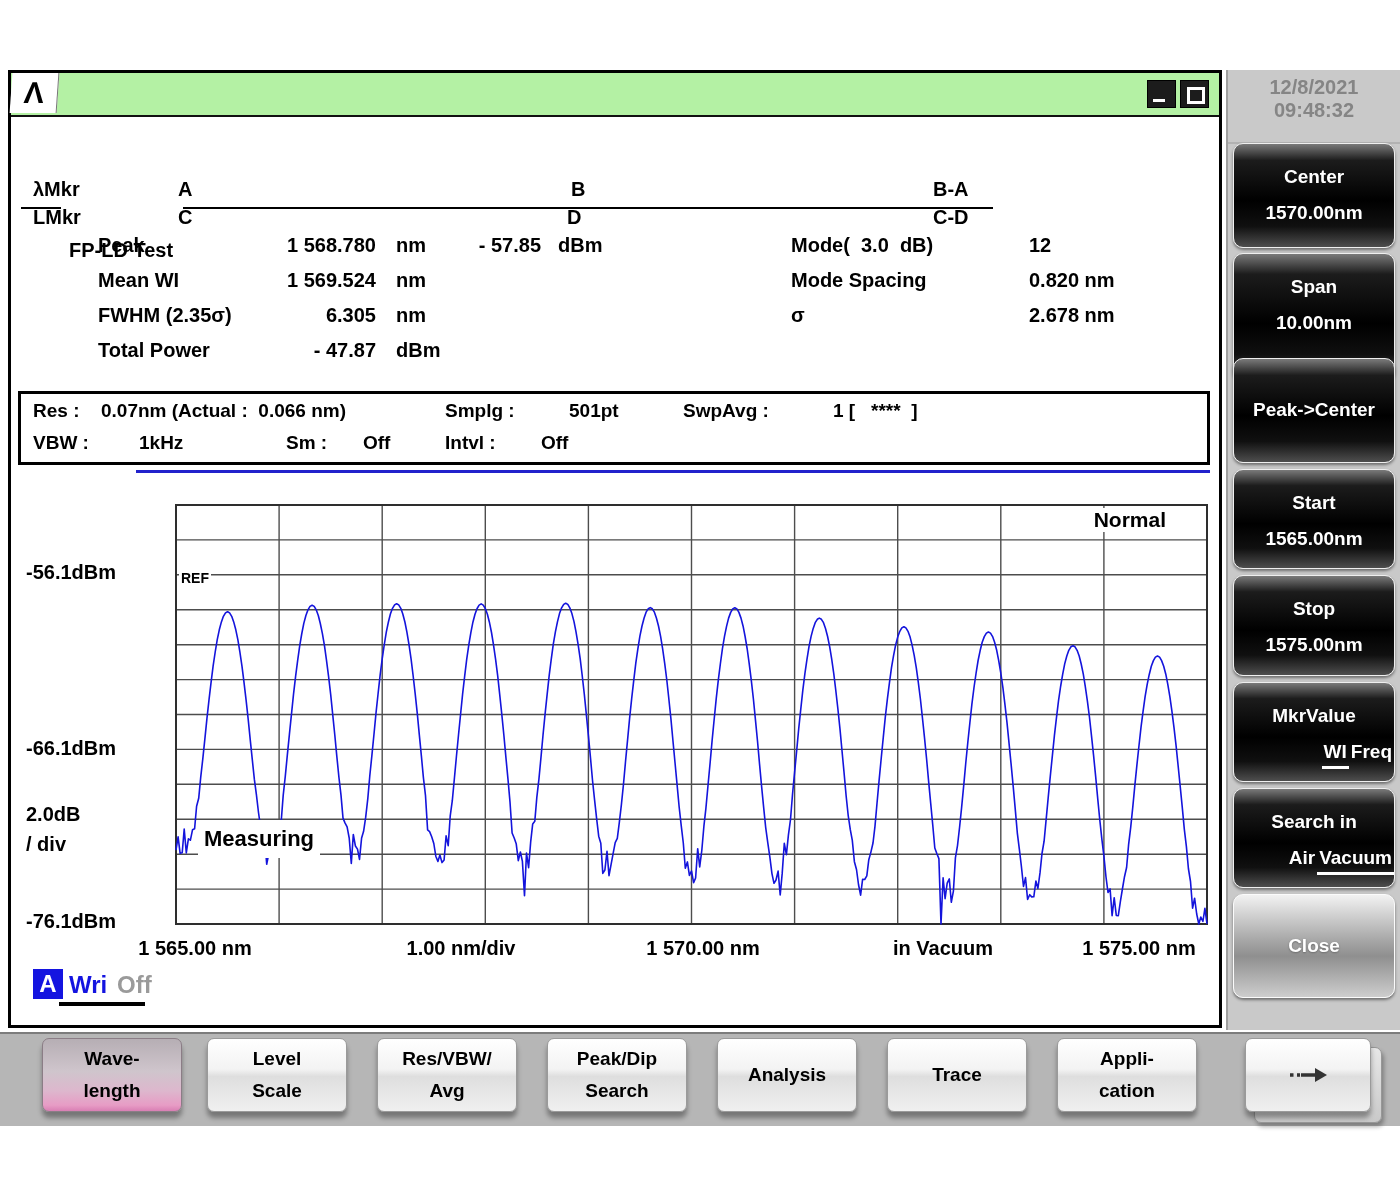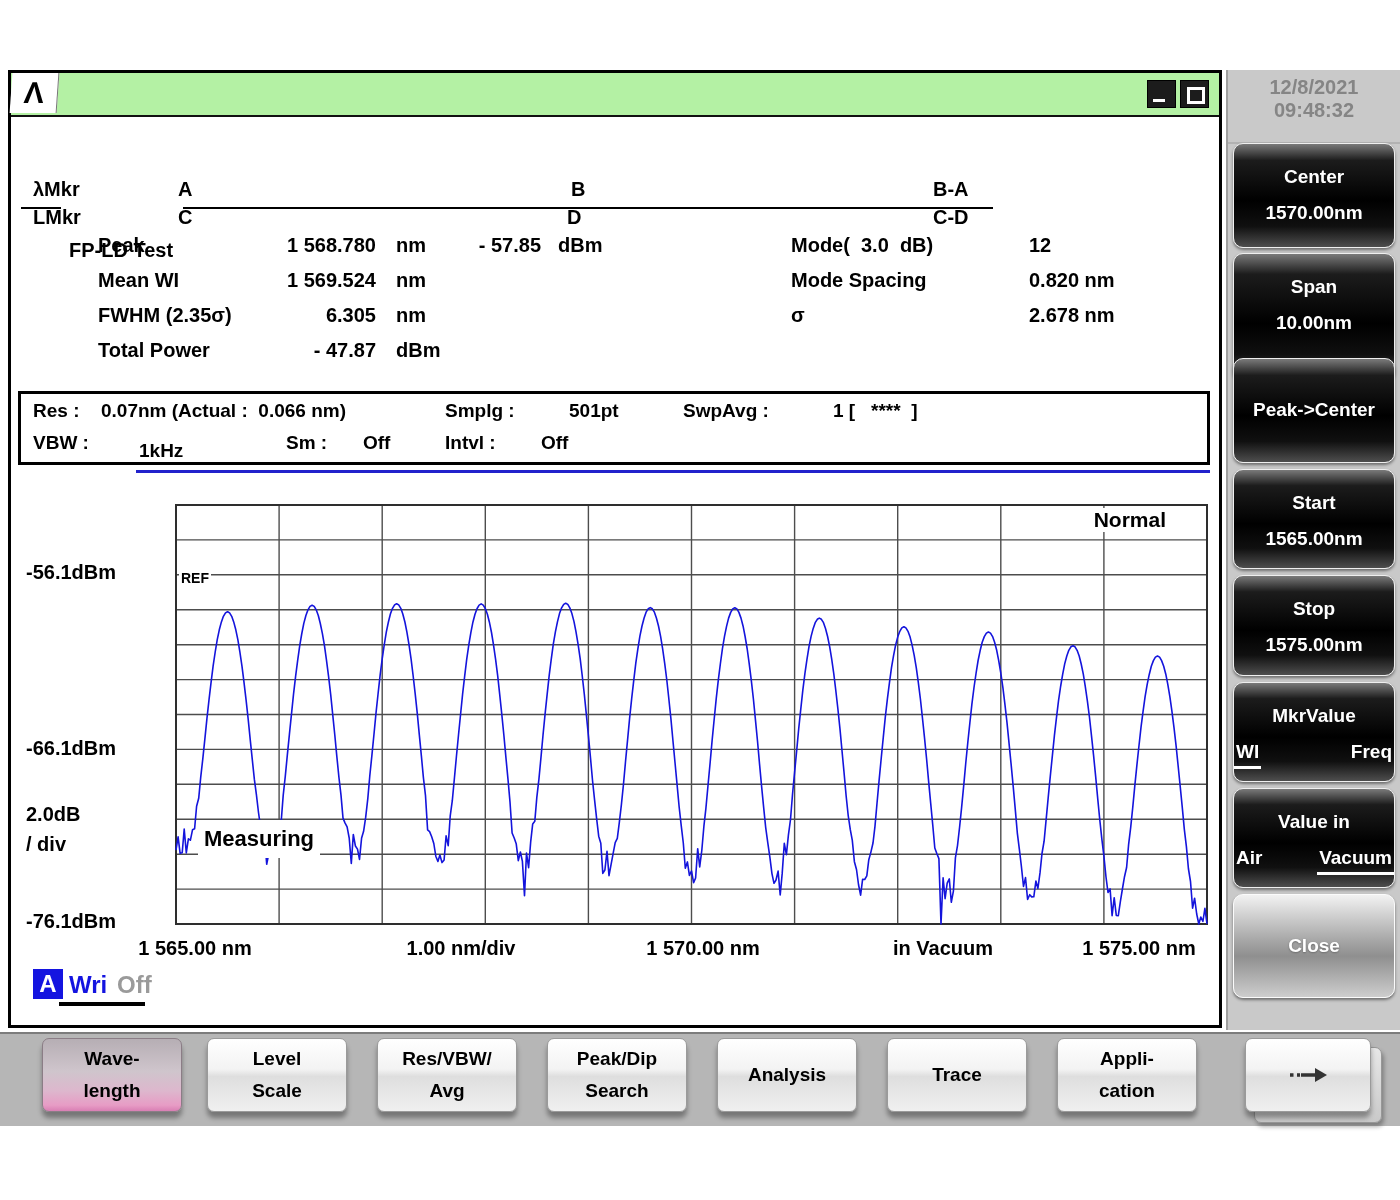--- a/index.html
+++ b/index.html
@@ -53,21 +53,21 @@
            border-left:2px solid #9e9e9e;box-sizing:border-box;}
   .datetime{position:absolute;left:0;top:6px;width:100%;text-align:center;color:#858585;font-size:20px;font-weight:700;}
   .dt-divider{position:absolute;left:0;top:72px;width:100%;height:2px;background:#b2b2b2;}
   .skey{position:absolute;left:5px;width:162px;border-radius:10px;box-sizing:border-box;cursor:pointer;
         background:linear-gradient(180deg,#7a7a7a 0%,#1c1c1c 16%,#000 55%,#101010 80%,#4e4e4e 100%);
         border:1px solid #efefef;color:#fff;text-align:center;font-size:19px;
         box-shadow:0 2px 3px rgba(0,0,0,.45);}
   .skey .t1{position:absolute;left:0;width:100%;top:22px;}
   .skey .t2{position:absolute;left:0;width:100%;top:58px;}
   .skey .t-solo{position:absolute;left:0;width:100%;top:40px;}
-  .skey .opts{position:absolute;left:0;width:100%;top:58px;display:flex;justify-content:space-between;}
+  .skey .opts{position:absolute;left:0;width:100%;top:58px;display:flex;justify-content:flex-end;}
   .skey .opt{display:inline-block;padding:0 2px 3px 2px;cursor:pointer;}
   .skey .opt.selected{border-bottom:3px solid #fff;}
   .skey-close{background:linear-gradient(180deg,#f2f2f2 0%,#a6a6a6 45%,#8f8f8f 60%,#cdcdcd 100%);
               border:1px solid #fbfbfb;color:#fff;text-shadow:0 1px 2px #6b6b6b;}
   
   .bottom-band{position:absolute;left:0;top:1032px;width:1400px;height:92px;background:#b6b6b6;border-top:2px solid #7c7c7c;}
   .fkey{position:absolute;top:1038px;width:140px;height:74px;border-radius:7px;box-sizing:border-box;cursor:pointer;
         background:linear-gradient(180deg,#ffffff 0%,#f3f3f3 42%,#dedede 52%,#f0f0f0 100%);
         border:1px solid #9a9a9a;text-align:center;font-size:19px;
         box-shadow:0 6px 5px rgba(0,0,0,.35);z-index:2;}
@@ -144,21 +144,21 @@
     </div>
 
     <div class="res-box">
       <span style="left:12px;top:6px">Res :</span>
       <span style="left:80px;top:6px">0.07nm (Actual :  0.066 nm)</span>
       <span style="left:424px;top:6px">Smplg :</span>
       <span style="left:548px;top:6px">501pt</span>
       <span style="left:662px;top:6px">SwpAvg :</span>
       <span style="left:812px;top:6px">1 [   ****  ]</span>
       <span style="left:12px;top:38px">VBW :</span>
-      <span style="left:118px;top:46px">1kHz</span>
+      <span style="left:118px;top:38px">1kHz</span>
       <span style="left:265px;top:38px">Sm :</span>
       <span style="left:342px;top:38px">Off</span>
       <span style="left:424px;top:38px">Intvl :</span>
       <span style="left:520px;top:38px">Off</span>
     </div>
 
     <div class="blue-line"></div>
 
     <div class="chart">
       <svg id="trace-svg" width="1033" height="421" viewBox="0 0 1033 421">
@@ -241,21 +241,21 @@
       <div class="t2">1575.00nm</div>
     </div>
     <div class="skey" style="top:612px;height:100px">
       <div class="t1">MkrValue</div>
       <div class="opts">
         <span class="opt selected">WI</span>
         <span class="opt">Freq</span>
       </div>
     </div>
     <div class="skey" style="top:718px;height:100px">
-      <div class="t1">Value in</div>
+      <div class="t1">Search in</div>
       <div class="opts">
         <span class="opt">Air</span>
         <span class="opt selected">Vacuum</span>
       </div>
     </div>
     <div class="skey skey-close" style="top:824px;height:104px">
       <div class="t-solo">Close</div>
     </div>
   </div>
 

